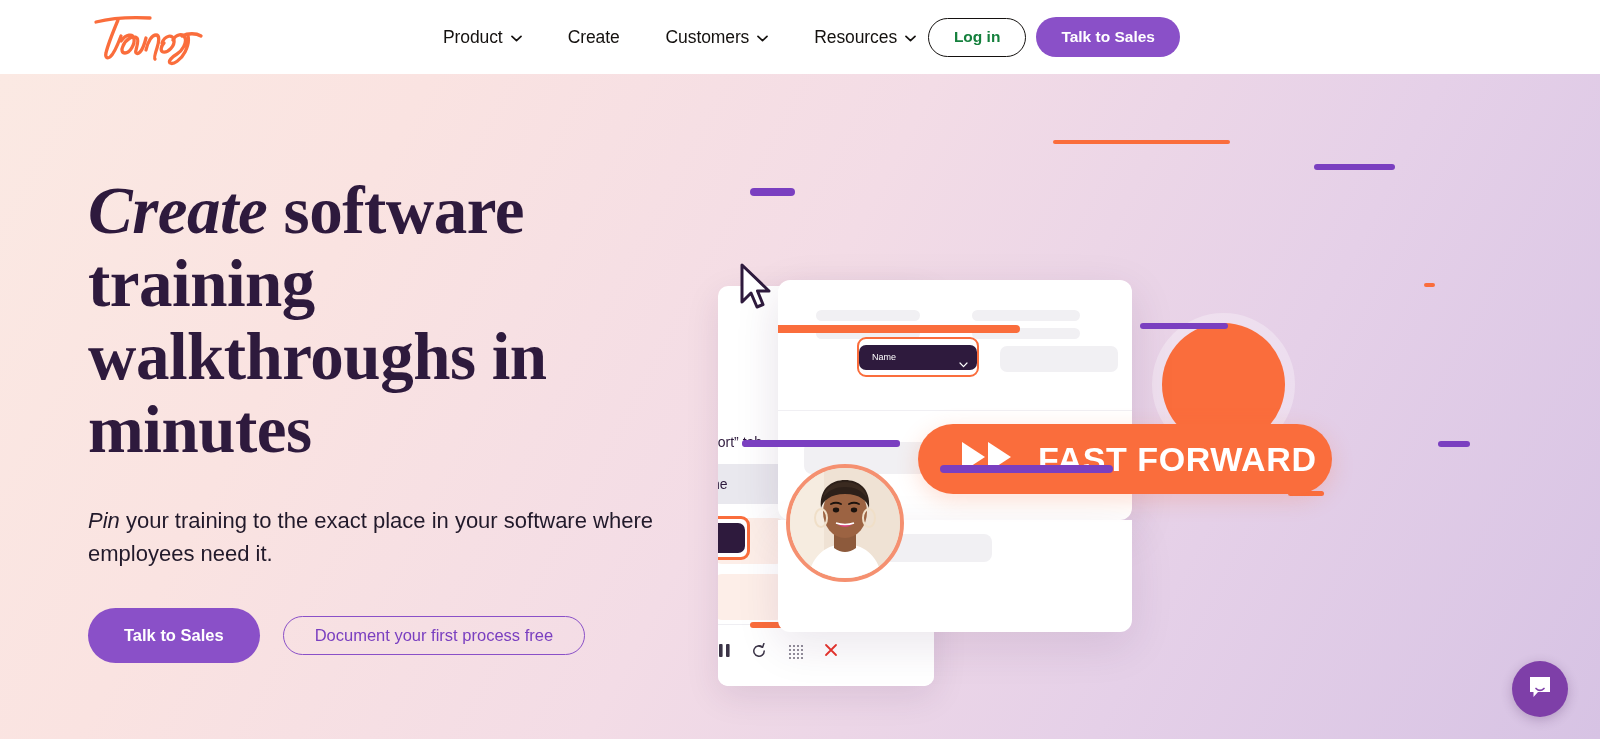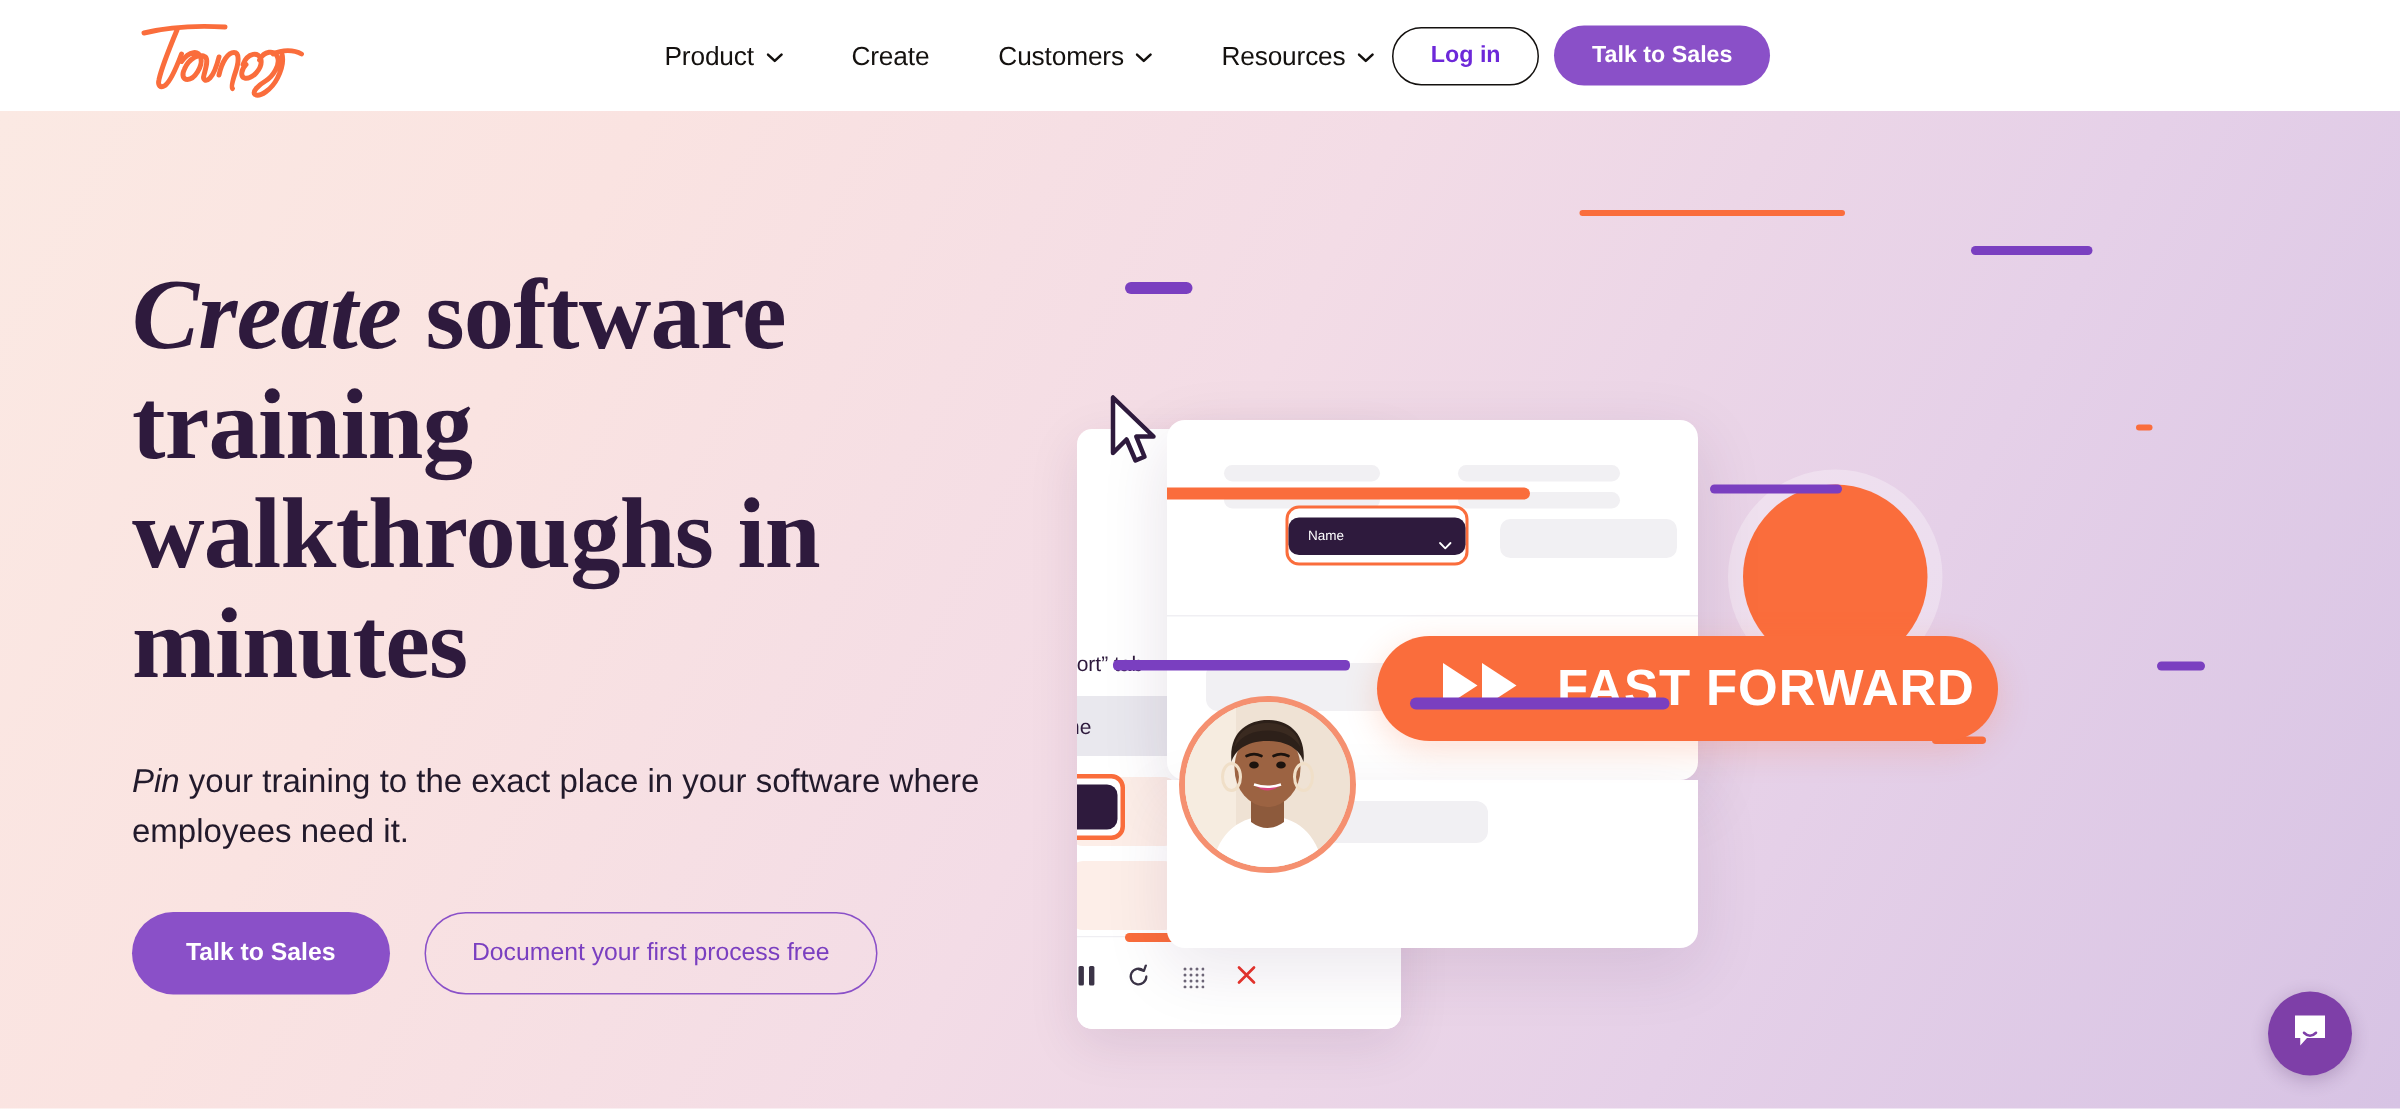--- a/index.html
+++ b/index.html
@@ -34,21 +34,21 @@
     display:inline-block; width:11px; height:7px; position:relative; top:1px;
   }
   .nav-item .caret svg{ display:block; }
   .nav-actions{
     position:absolute; right:132px; top:0; height:74px;
     display:flex; align-items:center; gap:10px;
   }
   .btn-login{
     height:39px; padding:0 25px; border-radius:22px;
     border:1.4px solid #14110f; background:transparent;
-    color:#6d28d9; font-size:15.5px; font-weight:700;
+    color:#15803d; font-size:15.5px; font-weight:700;
     display:flex; align-items:center; justify-content:center; cursor:pointer;
     font-family:"Liberation Sans", sans-serif;
   }
   .btn-sales-nav{
     height:40px; padding:0 25px; border-radius:22px; border:none;
     background:#8a50c8; color:#ffffff; font-size:15.5px; font-weight:700;
     display:flex; align-items:center; justify-content:center; cursor:pointer;
     font-family:"Liberation Sans", sans-serif;
   }
 
@@ -86,21 +86,21 @@
   }
   .subhead .em{ font-style:italic; }
   .cta-row{ margin-top:38px; display:flex; align-items:center; gap:23px; }
   .btn-sales-hero{
     height:55px; padding:0 36px; border-radius:30px; border:none;
     background:#8a50c8; color:#ffffff; font-size:16.5px; font-weight:700;
     display:flex; align-items:center; justify-content:center; cursor:pointer;
     font-family:"Liberation Sans", sans-serif;
   }
   .btn-doc-hero{
-    height:55px; padding:0 31px; border-radius:30px;
+    height:39px; padding:0 31px; border-radius:30px;
     border:1.6px solid #8a50c8; background:transparent;
     color:#7a3fc0; font-size:16.5px; font-weight:400;
     display:flex; align-items:center; justify-content:center; cursor:pointer;
     font-family:"Liberation Sans", sans-serif;
   }
 
   
   .illo{ position:absolute; left:700px; top:110px; width:680px; height:530px; }
 
   .card-back{

